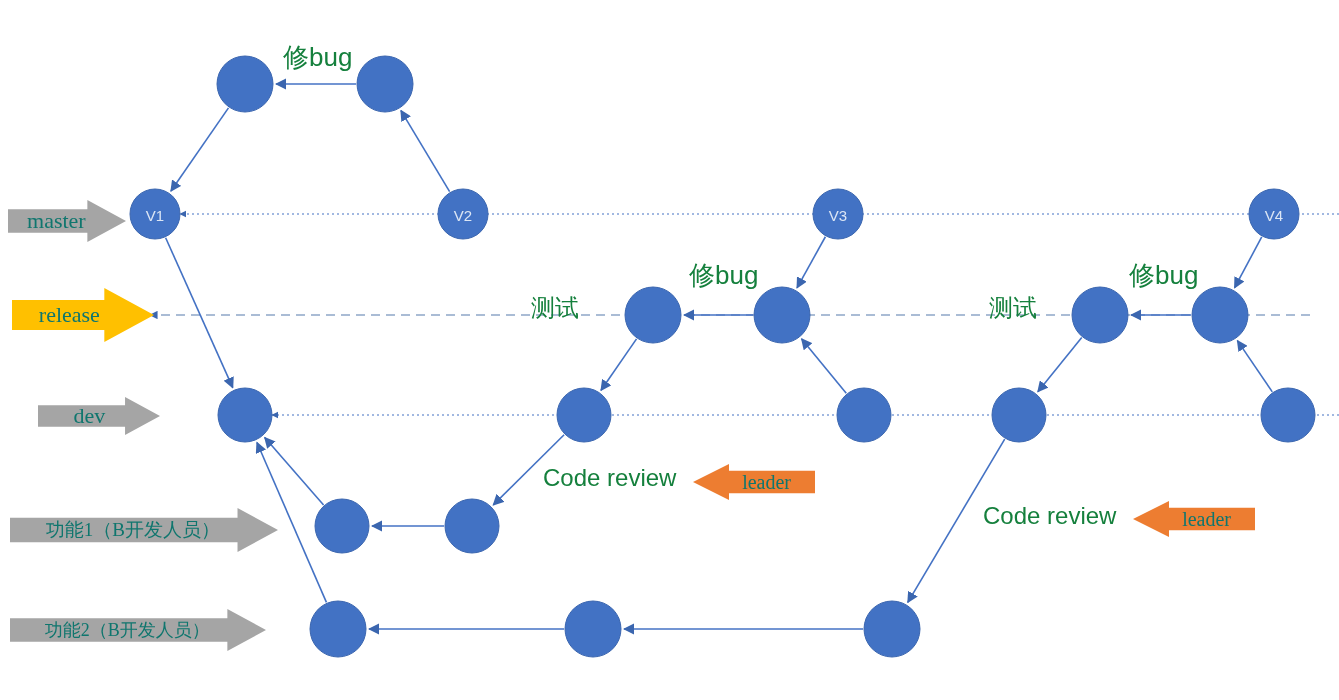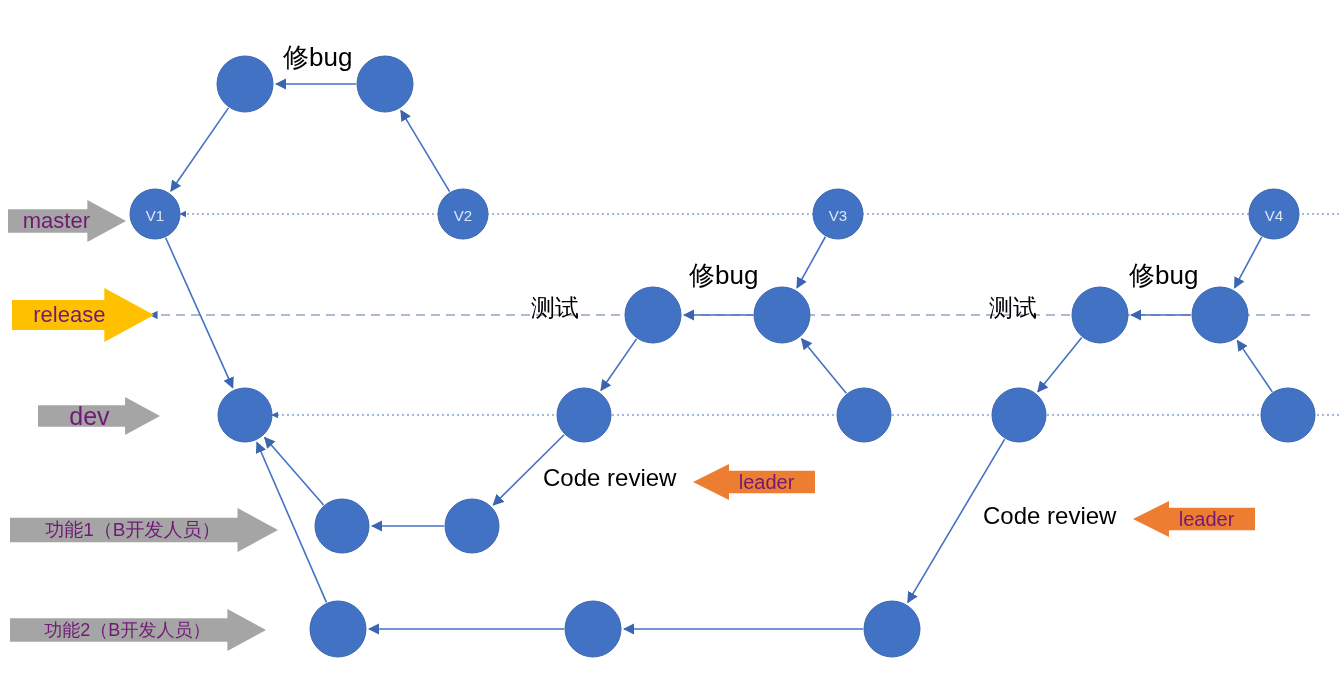--- a/index.html
+++ b/index.html
@@ -29,36 +29,36 @@
     fill: #dce6f5;
     font-family: "Liberation Sans", "DejaVu Sans", sans-serif;
     font-size: 15px;
     text-anchor: middle;
     dominant-baseline: central;
     pointer-events: none;
   }
   .ann-text {
     position: absolute;
     font-family: "Liberation Sans", "DejaVu Sans", sans-serif;
-    color: #000000;
+    color: #15803d;
     white-space: nowrap;
     line-height: 1;
   }
   .band-arrow {
     position: absolute;
     display: flex;
     align-items: center;
     justify-content: center;
   }
   .band-arrow span {
     position: relative;
     z-index: 2;
-    color: #701a75;
+    color: #0f766e;
     white-space: nowrap;
-    font-family: Liberation Sans, sans-serif;
+    font-family: Liberation Serif, serif;
   }
   .band-svg {
     position: absolute;
     left: 0;
     top: 0;
     width: 100%;
     height: 100%;
   }
 </style>
 </head>
@@ -180,21 +180,21 @@
       <div class="band-arrow" style="left: 12px; top: 288px; width: 142px; height: 54px;">
         <svg class="band-svg" viewBox="0 0 142 54" preserveAspectRatio="none">
           <polygon points="0,11.879999999999999 92.32,11.879999999999999 92.32,0 142,27 92.32,54 92.32,42.120000000000005 0,42.120000000000005" fill="#FFC000"></polygon>
         </svg>
         <span style="font-size: 22px; margin-right: 27.324px;">release</span>
       </div>
       <div class="band-arrow" style="left: 38px; top: 397px; width: 122px; height: 38px;">
         <svg class="band-svg" viewBox="0 0 122 38" preserveAspectRatio="none">
           <polygon points="0,8.36 87.03999999999999,8.36 87.03999999999999,0 122,19 87.03999999999999,38 87.03999999999999,29.64 0,29.64" fill="#A5A5A5"></polygon>
         </svg>
-        <span style="font-size: 25px; margin-right: 19.228px;">dev</span>
+        <span style="font-size: 22px; margin-right: 19.228px;">dev</span>
       </div>
       <div class="band-arrow" style="left: 10px; top: 508px; width: 268px; height: 44px;">
         <svg class="band-svg" viewBox="0 0 268 44" preserveAspectRatio="none">
           <polygon points="0,9.68 227.51999999999998,9.68 227.51999999999998,0 268,22 227.51999999999998,44 227.51999999999998,34.32 0,34.32" fill="#A5A5A5"></polygon>
         </svg>
         <span style="font-size: 19px; margin-right: 22.264px;">功能1（B开发人员）</span>
       </div>
       <div class="band-arrow" style="left: 10px; top: 609px; width: 256px; height: 42px; align-items: center;">
         <svg class="band-svg" viewBox="0 0 256 42" preserveAspectRatio="none">
           <polygon points="0,9.239999999999998 217.36,9.239999999999998 217.36,0 256,21 217.36,42 217.36,32.760000000000005 0,32.760000000000005" fill="#A5A5A5"></polygon>

